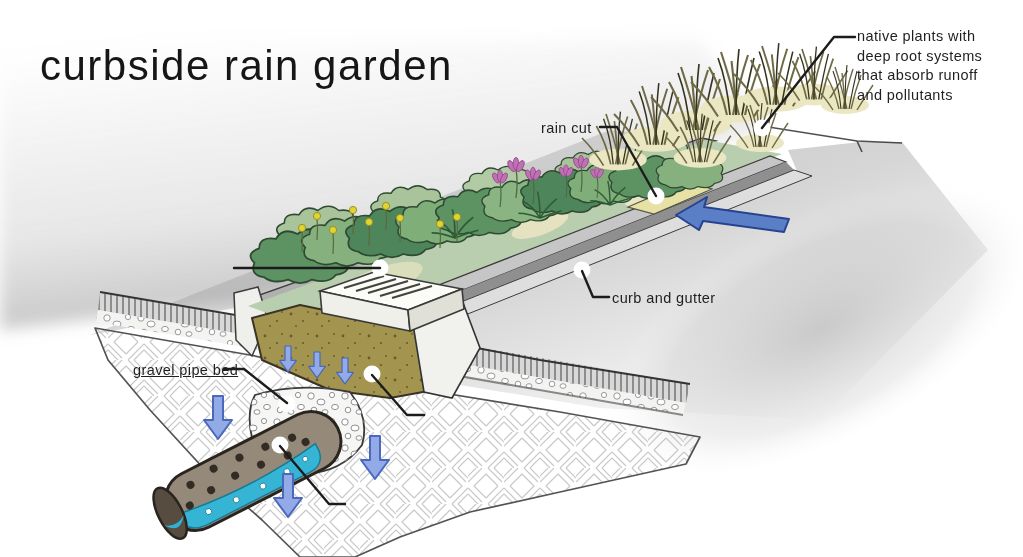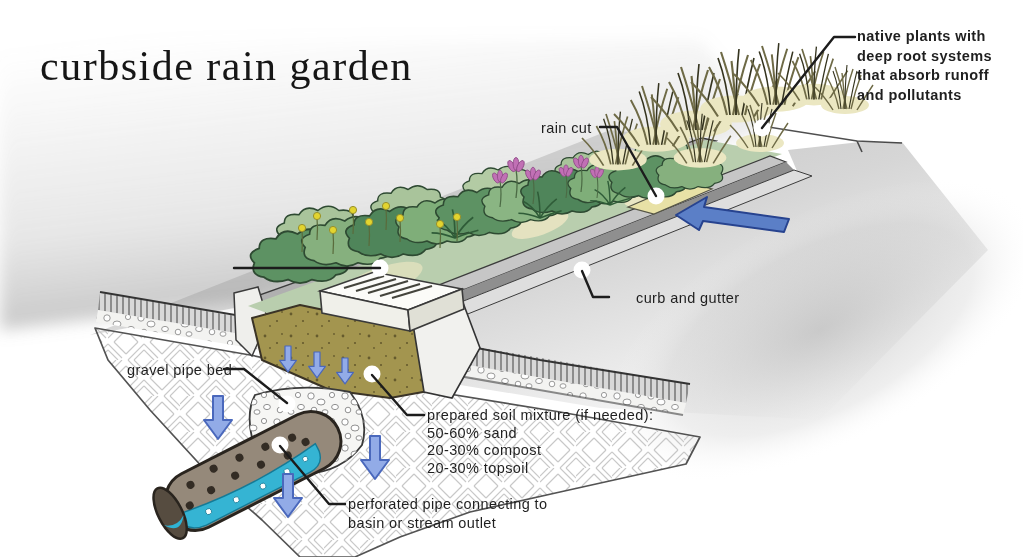--- a/index.html
+++ b/index.html
@@ -2,21 +2,21 @@
 <html><head>
 <meta charset="utf-8">
 <style>
   html,body{margin:0;padding:0;background:#fff;}
   #stage{position:relative;width:1023px;height:557px;overflow:hidden;background:#fff;
          font-family:"Liberation Sans", sans-serif;}
   #scene{position:absolute;left:0;top:0;width:1023px;height:557px;}
   .lbl{position:absolute;color:#1f1f1f;font-size:14.5px;line-height:18.5px;
        letter-spacing:.4px;white-space:pre-line;z-index:5;}
   #title{position:absolute;left:40px;top:42px;font-size:42px;letter-spacing:1.5px;
-         color:#161616;z-index:5;font-family:Liberation Serif, serif;}
+         color:#161616;z-index:5;}
 </style>
 </head>
 <body>
 
 <div id="stage">
 
 <svg id="scene" viewBox="0 0 1023 557" aria-hidden="true">
   <defs>
     <pattern id="weave" width="36" height="36" patternUnits="userSpaceOnUse">
       <g stroke="#c6c6c6" stroke-width="1.2" fill="none">
@@ -302,27 +302,21 @@
           <path d="M424 415 L407 415 L372 375"></path>
         </g>
     <g>
           <circle cx="280" cy="445" r="8.5" fill="#fff" stroke="none"></circle>
           <path d="M345 504 L329 504 L280 446"></path>
         </g>
   </g>
 </svg>
 
 <div id="title">curbside rain garden</div>
-<div class="lbl" style="left:857px;top:27px;line-height:19.5px;font-weight:bold;">native plants with
+<div class="lbl" style="left:857px;top:27px;line-height:19.5px;">native plants with
 deep root systems
 that absorb runoff
 and pollutants</div>
 <div class="lbl" style="left:541px;top:119px;">rain cut</div>
-<div class="lbl" style="left:612px;top:289px;margin-left:24px;">curb and gutter</div>
-<div class="lbl" style="left:127px;top:361px;">gravel pipe bed</div>
-<div class="lbl" style="left:427px;top:407px;line-height:17.5px;">prepared soil mixture (if needed):
-50-60% sand
-20-30% compost
-20-30% topsoil</div>
-<div class="lbl" style="left:348px;top:495px;">perforated pipe connecting to
-basin or stream outlet</div>
+<div class="lbl" style="left:612px;top:289px;">curb and gutter</div>
+<div class="lbl" style="left:133px;top:361px;text-decoration:underline;">gravel pipe bed</div>
 
 </div>
 
 </body></html>

